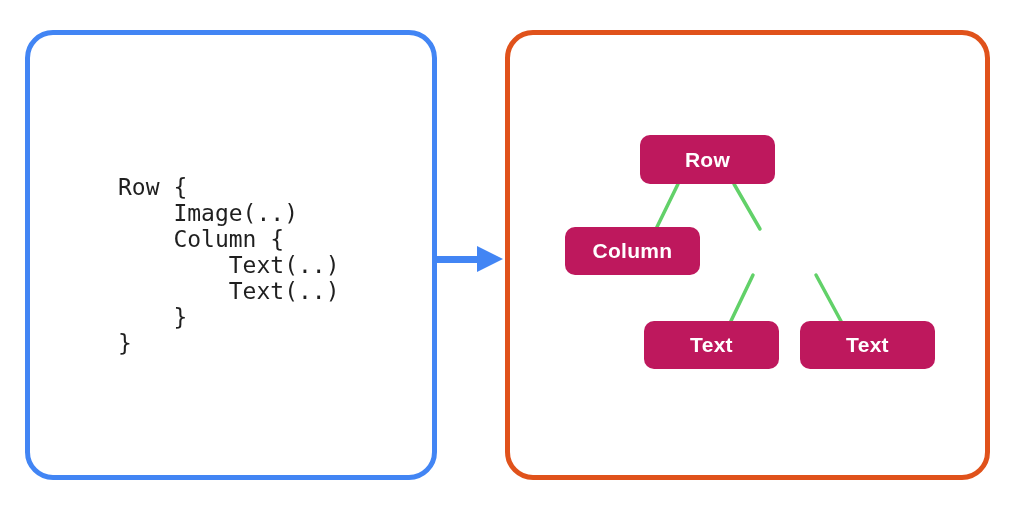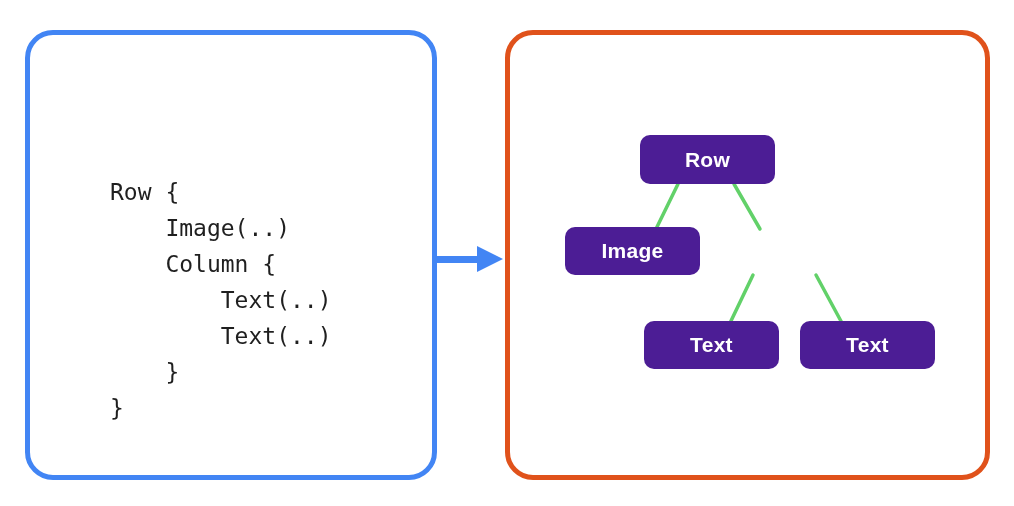--- a/index.html
+++ b/index.html
@@ -30,26 +30,26 @@
   }
   .tree-panel {
     left: 505px;
     top: 30px;
     width: 485px;
     height: 450px;
     border: 5px solid #e0521b;
   }
   .code {
     position: absolute;
-    left: 80px;
+    left: 88px;
     top: 139px;
     margin: 0;
     font-family: "DejaVu Sans Mono", "Liberation Mono", monospace;
     font-size: 23px;
-    line-height: 36px;
+    line-height: 26px;
     color: #1f1f1f;
     white-space: pre;
   }
   .arrow {
     position: absolute;
     left: 433px;
     top: 246px;
     width: 70px;
     height: 26px;
     fill: #4285f4;
@@ -61,21 +61,21 @@
     width: 475px;
     height: 440px;
     stroke: #62d169;
     stroke-width: 3.5;
     stroke-linecap: round;
   }
   .node {
     position: absolute;
     width: 135px;
     height: 48px;
-    background: #4c1d95;
+    background: #be185d;
     border-radius: 10px;
     color: #ffffff;
     font-size: 21px;
     font-weight: 700;
     letter-spacing: 0.3px;
     display: flex;
     align-items: center;
     justify-content: center;
   }
   .node-row    { left: 130px; top: 100px; height: 49px; }
@@ -108,21 +108,21 @@
 
     <svg class="edges" viewBox="0 0 475 440" aria-hidden="true">
       <line x1="168" y1="149" x2="146" y2="194"></line>
       <line x1="224" y1="149" x2="250" y2="194"></line>
       <line x1="243" y1="240" x2="220" y2="288"></line>
       <line x1="306" y1="240" x2="332" y2="288"></line>
     </svg>
 
     <div class="node node-row">Row</div>
 
-    <div class="node node-image">Image</div>
+    <div class="node node-image">Column</div>
 
 
     <div class="node node-text-1">Text</div>
 
     <div class="node node-text-2">Text</div>
 
   </div>
 
 </div>
 

